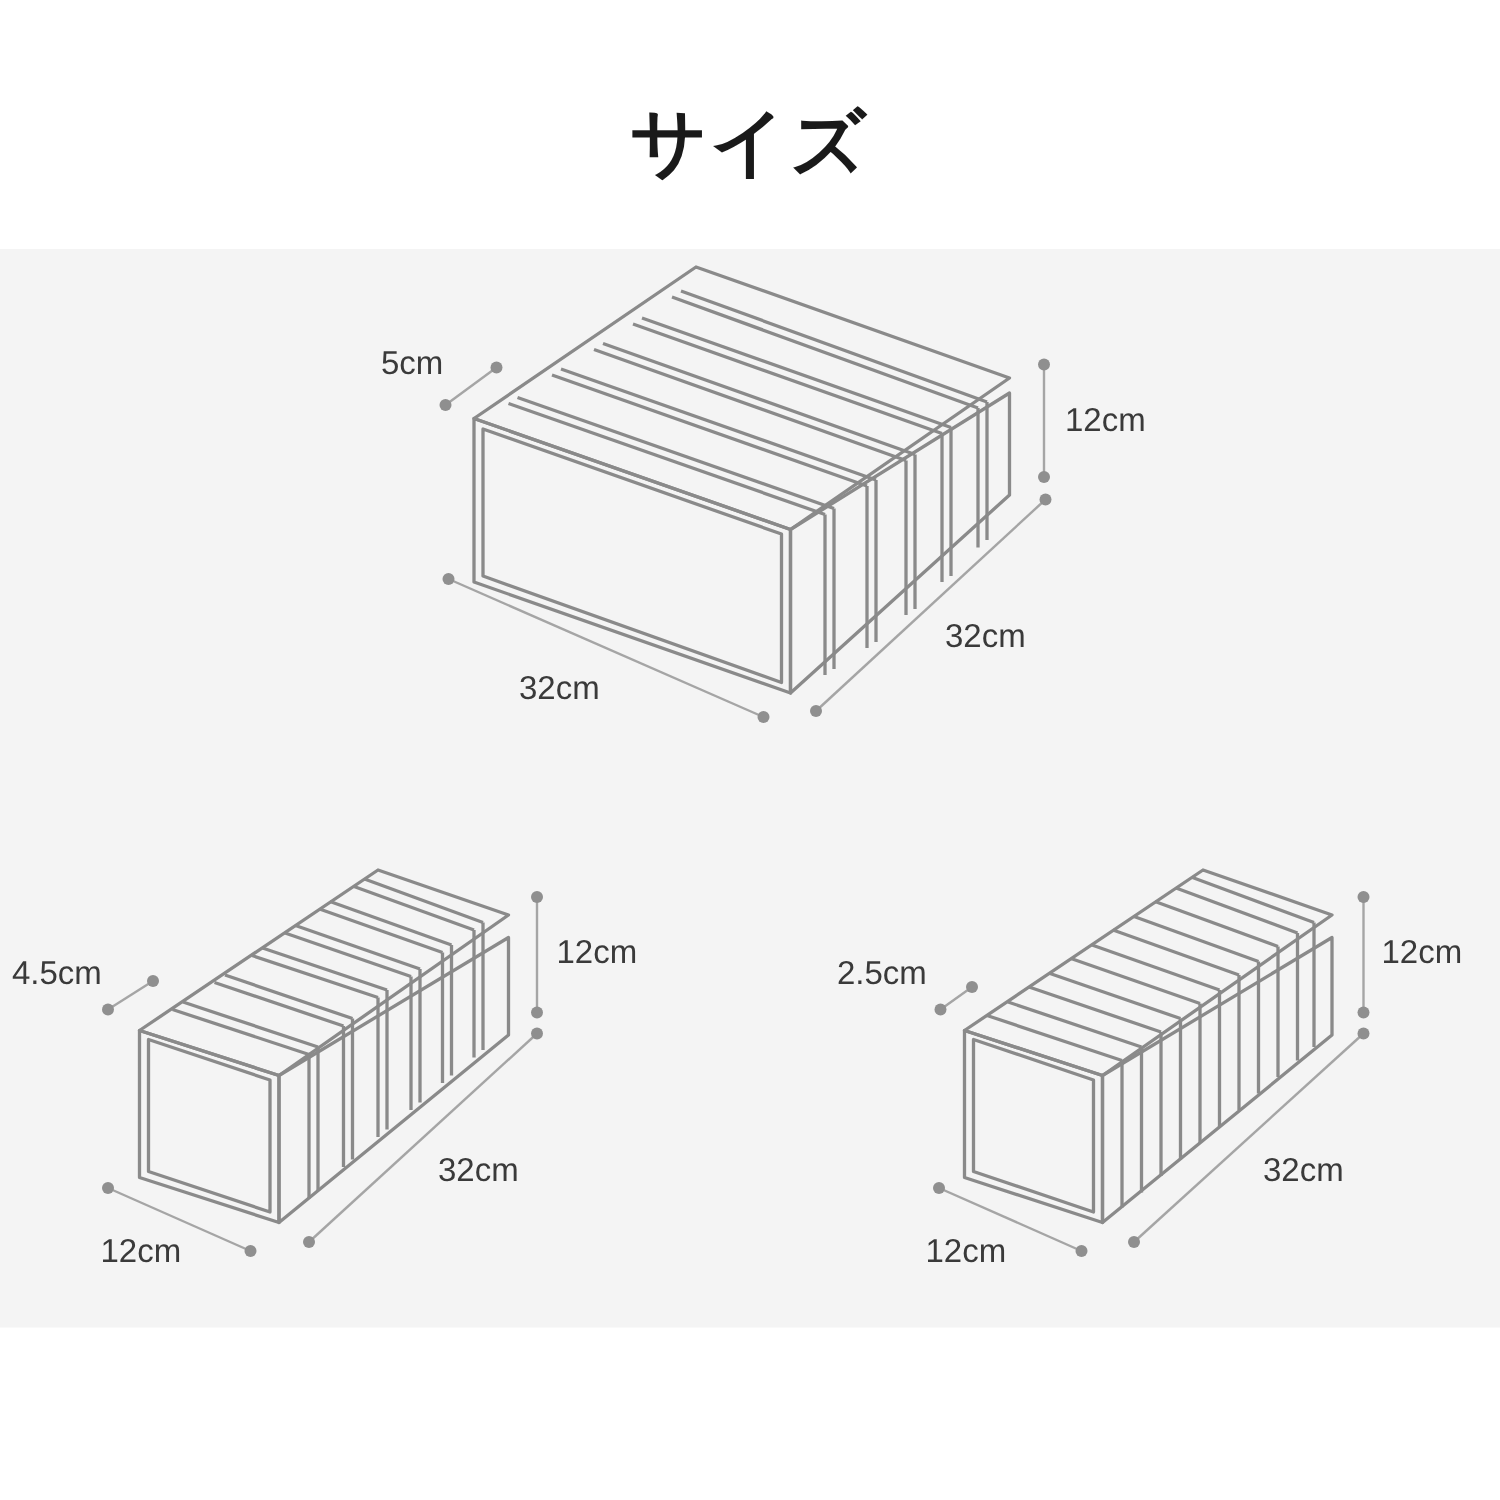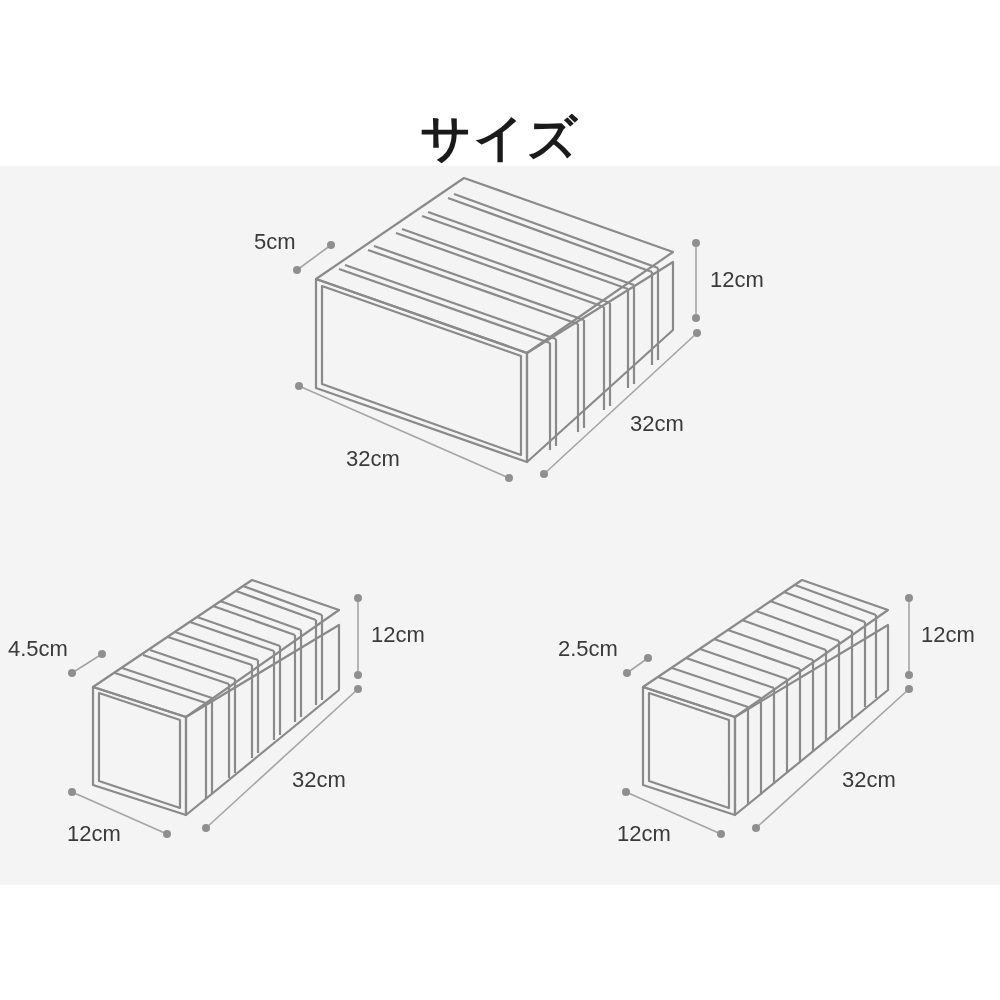--- a/index.html
+++ b/index.html
@@ -1,19 +1,19 @@
 <!DOCTYPE html>
 <html><head>
 <meta charset="utf-8">
 <style>
   html, body { margin:0; padding:0; background:#ffffff; }
   body { width:1000px; height:1000px; position:relative; overflow:hidden;
          font-family:"DejaVu Sans", "Liberation Sans", sans-serif; }
   .title { position:absolute; left:0; top:62px; width:1000px; text-align:center;
-           font-size:50px; font-weight:bold; color:#1a1a1a; letter-spacing:2px;margin-top:43px; }
+           font-size:50px; font-weight:bold; color:#1a1a1a; letter-spacing:2px; }
   .panel { position:absolute; left:0; top:166px; width:1000px; height:719px; background:#f4f4f4; }
   svg { position:absolute; left:0; top:0; }
   .lbl { font-family:"Liberation Sans", sans-serif; font-size:22px; fill:#3a3a3a; }
   .box { fill:none; stroke:#8a8a8a; stroke-width:2.2; stroke-linejoin:round; }
   .dim { stroke:#a5a5a5; stroke-width:1.6; }
   .dot { fill:#8f8f8f; }
 </style>
 </head>
 <body>
 

